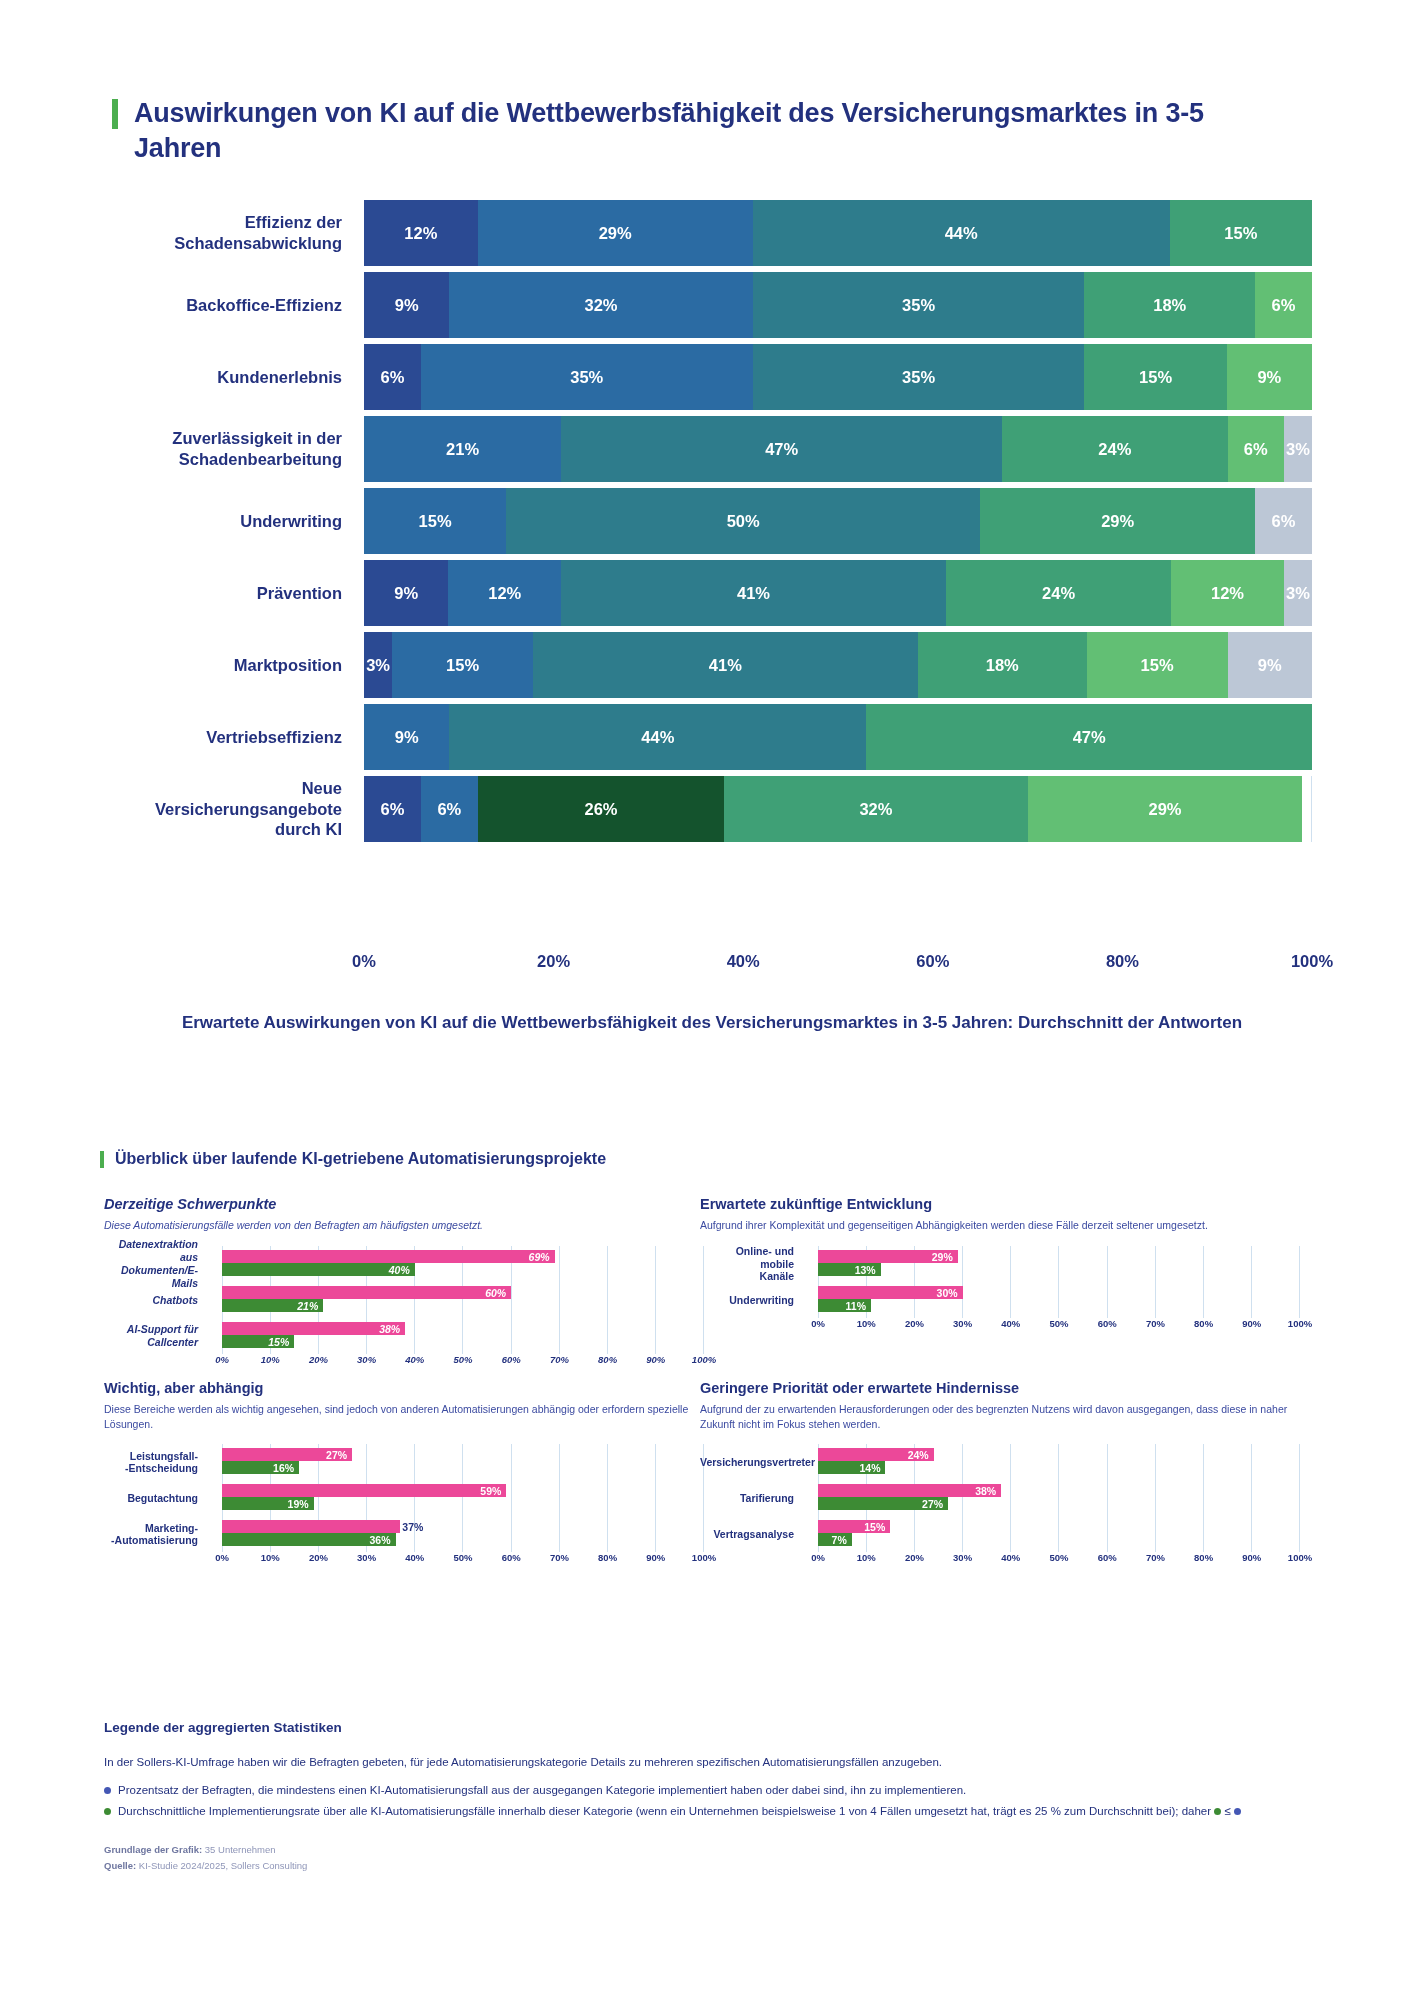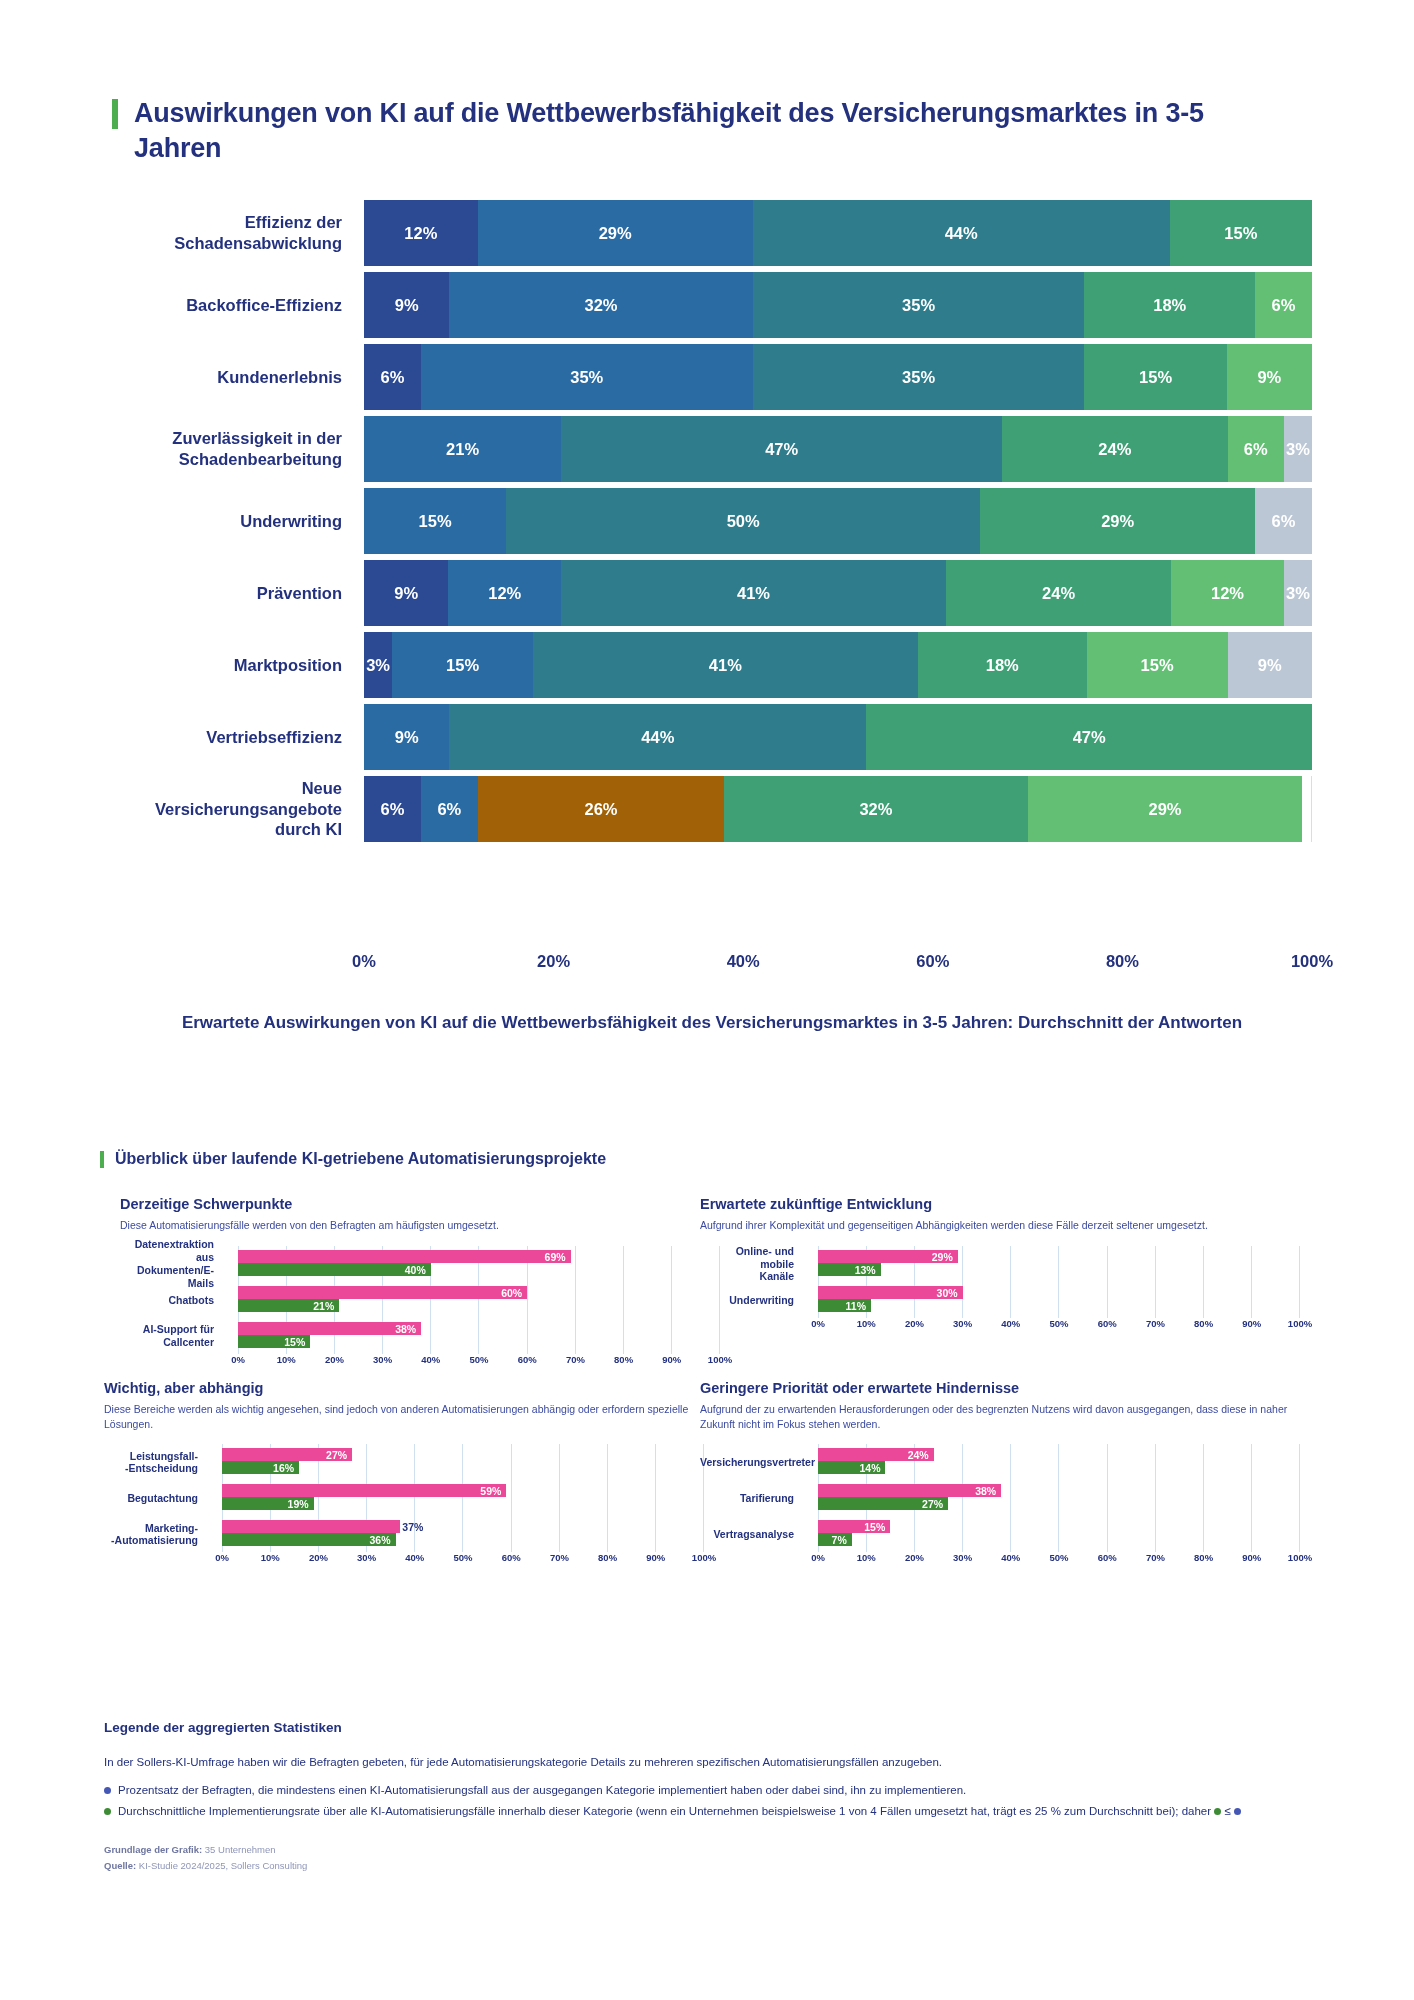--- a/index.html
+++ b/index.html
@@ -52,21 +52,21 @@
     color: #23317e;
   }
 
   
   .section-hdr { position: absolute; left: 100px; top: 1150px; display: flex; gap: 11px; align-items: center; }
   .section-hdr .bar { width: 4px; height: 17px; background: #4cae4f; }
   .section-hdr .txt { font-size: 16px; font-weight: bold; color: #23317e; }
 
   
   .panel { position: absolute; width: 600px; }
-  .panel.p1 { left: 120px; top: 1196px; }
+  .panel.p1 { left: 104px; top: 1196px; font-style: italic; }
   .panel.p2 { left: 700px; top: 1196px; }
   .panel.p3 { left: 104px; top: 1380px; }
   .panel.p4 { left: 700px; top: 1380px; }
 
   .panel h3 { font-size: 14.5px; font-weight: bold; color: #23317e; margin-bottom: 6px; }
   .panel .desc { font-size: 10.5px; color: #3b4aa0; line-height: 1.45; margin-bottom: 12px; min-height: 16px; }
   .panel.p3 .desc, .panel.p4 .desc { min-height: 30px; }
 
   .mini { position: relative; }
   .mrow { display: flex; align-items: center; height: 36px; position: relative; }
@@ -264,21 +264,21 @@
           <i></i>
           <i></i>
           <i></i>
           <i></i>
           <i></i>
           <i></i>
         </div>
         <div class="cbars">
           <div class="seg" style="width: 6%; background: rgb(43, 74, 147);">6%</div>
           <div class="seg" style="width: 6%; background: rgb(43, 107, 163);">6%</div>
-          <div class="seg" style="width: 26%; background: #a16207;">26%</div>
+          <div class="seg" style="width: 26%; background: #14532d;">26%</div>
           <div class="seg" style="width: 32%; background: rgb(63, 160, 118);">32%</div>
           <div class="seg" style="width: 29%; background: rgb(98, 191, 116);">29%</div>
         </div>
       </div>
     </div>
 
   <div class="axis-wrap">
     <div class="axis" id="main-axis">
         <span style="left: 0%;">0%</span>
         <span style="left: 20%;">20%</span>

